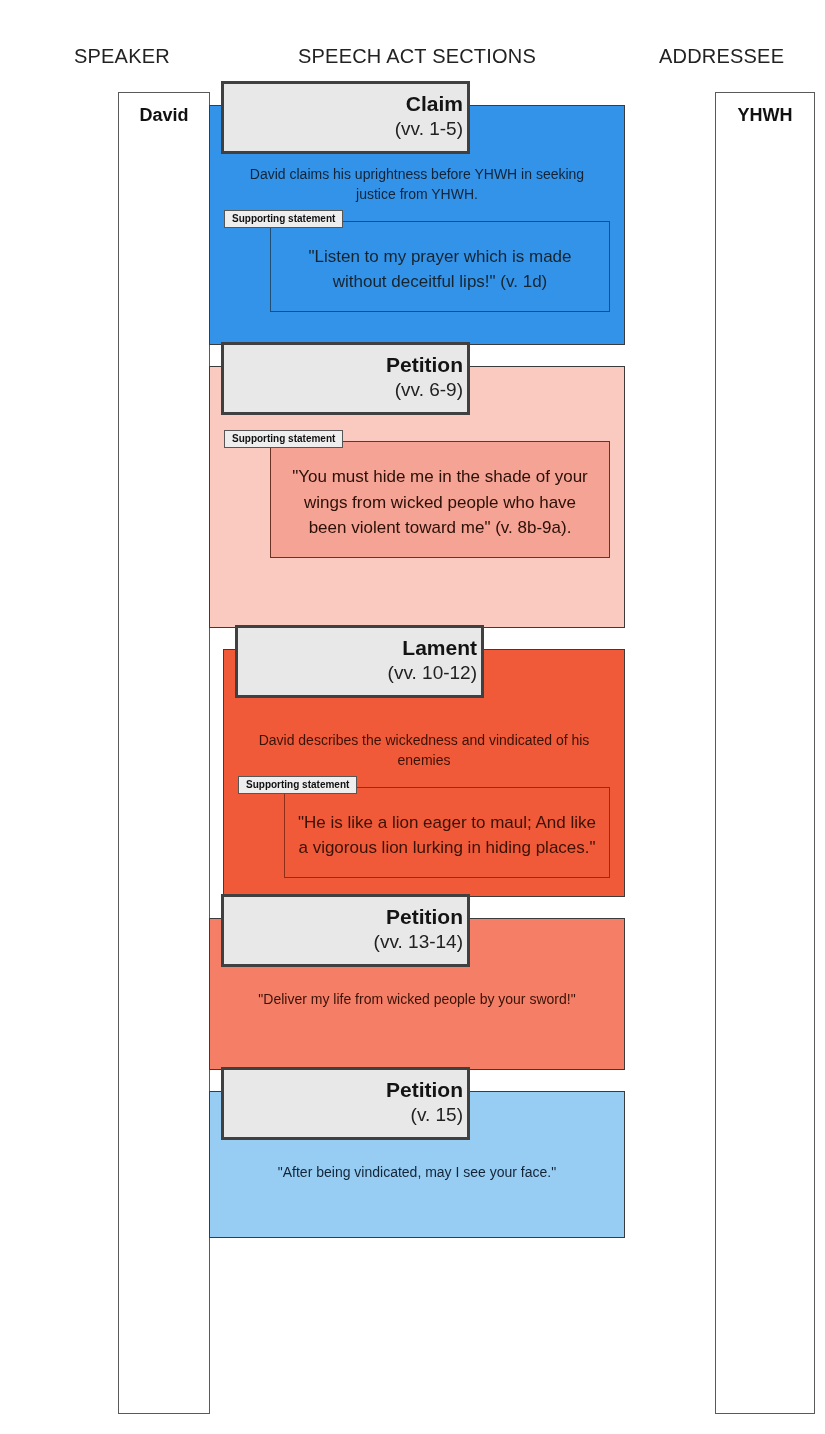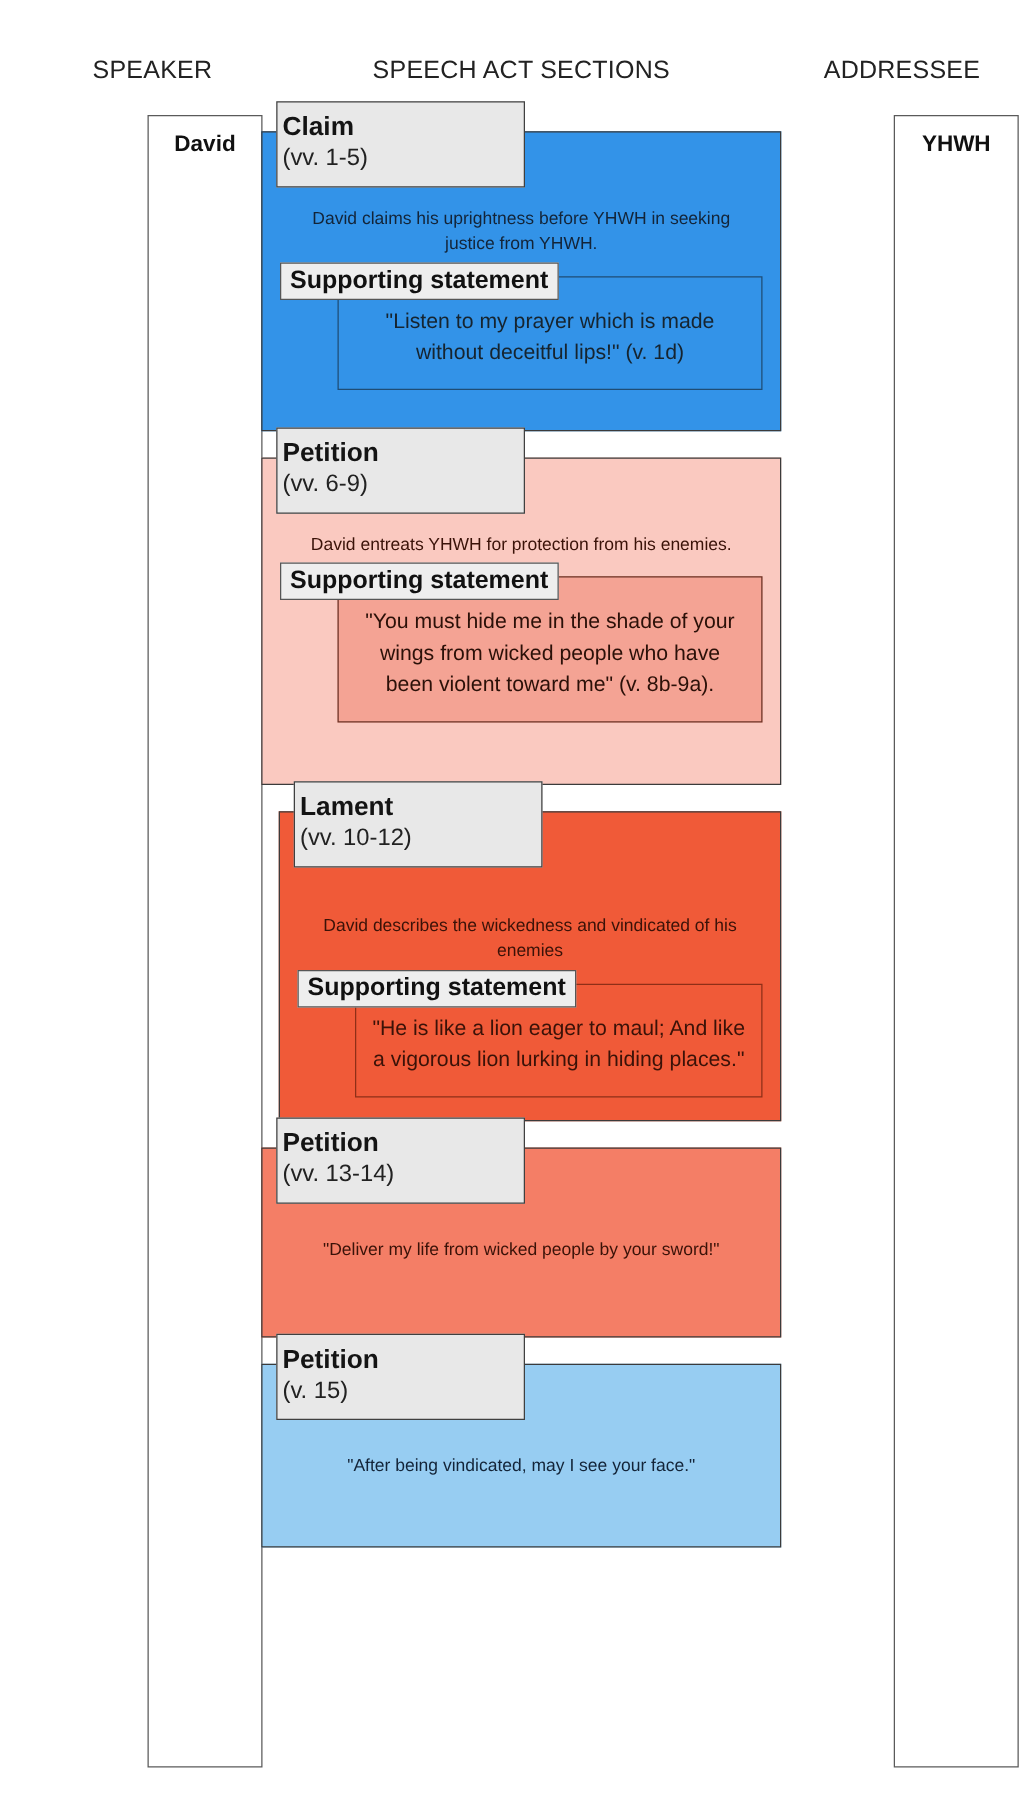--- a/index.html
+++ b/index.html
@@ -69,25 +69,25 @@
     border: 1px solid #3b3b3b;
     padding: 58px 14px 14px 14px;
     min-height: 100px;
   }
 
   
   .section-tab {
     position: absolute;
     left: 11px;
     top: -25px;
-    width: 199px;
+    width: 249px;
     background: #e8e8e8;
-    border: 1px solid #404040;
+    border: 3px solid #404040;
     padding: 7px 4px 9px 4px;
-    text-align: left;
+    text-align: right;
     z-index: 5;
   }
   .tab-title {
     font-size: 21px;
     font-weight: bold;
     color: #141414;
     line-height: 1.25;
   }
   .tab-verses {
     font-size: 19px;
@@ -111,21 +111,21 @@
     position: relative;
     margin-top: 16px;
   }
   .support-tab {
     position: absolute;
     left: 0px;
     top: -11px;
     background: #eeeeee;
     border: 1px solid #565656;
     padding: 2px 7px 3px 7px;
-    font-size: 20px;
+    font-size: 10px;
     font-weight: bold;
     color: #111111;
     white-space: nowrap;
     z-index: 6;
   }
   .support-box {
     margin-left: 46px;
     border: 1px solid #2c4f6b;
     padding: 22px 12px 16px 12px;
     text-align: center;
@@ -189,21 +189,20 @@
         </div>
       </div>
     </div>
 
     <div class="section" id="section-petition1">
       <div class="section-body petition1-body">
         <div class="section-tab">
           <div class="tab-title">Petition</div>
           <div class="tab-verses">(vv. 6-9)</div>
         </div>
-        <div class="section-summary dark-red">David entreats YHWH for protection from his enemies.</div>
         <div class="support-wrap">
           <div class="support-tab">Supporting statement</div>
           <div class="support-box">"You must hide me in the shade of your wings from wicked people who have been violent toward me" (v. 8b-9a).</div>
         </div>
       </div>
     </div>
 
     <div class="section" id="section-lament">
       <div class="section-body lament-body">
         <div class="section-tab">

